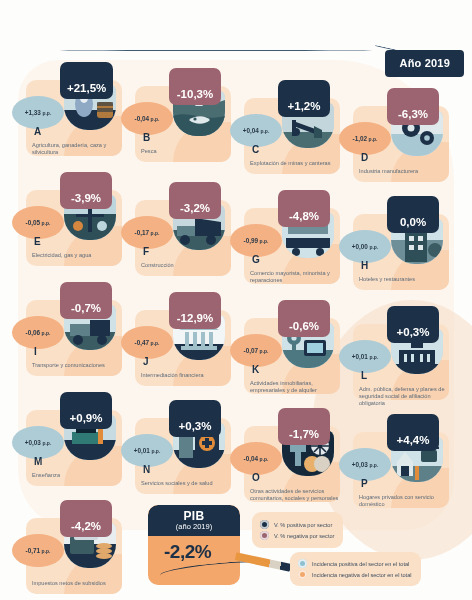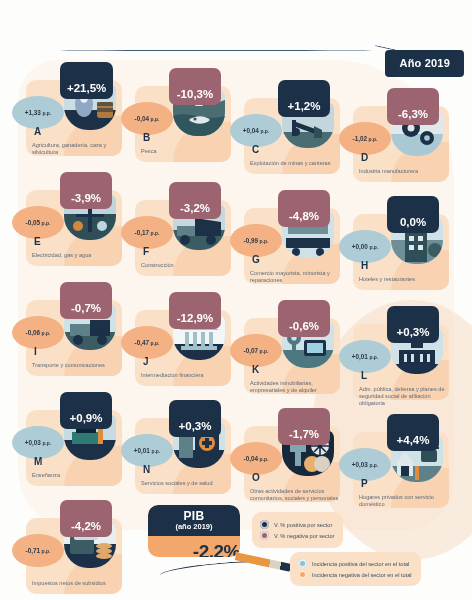--- a/index.html
+++ b/index.html
@@ -96,32 +96,32 @@
     font-size: 10px; font-weight: bold; color: #1c3147; z-index: 7;
   }
   .sector-label {
     position: absolute; left: 6px; top: 80px; width: 92px;
     font-size: 5.6px; color: #5d6b7a; line-height: 1.28; z-index: 7;
   }
 
   
   .pib {
     position: absolute; left: 148px; top: 505px;
-    width: 92px; height: 52px; border-radius: 10px;
+    width: 92px; height: 80px; border-radius: 10px;
     background: #f4a76a; overflow: hidden;
   }
   .pib-head {
     background: #1c3147; color: #ffffff; text-align: center;
     padding: 4px 0 5px 0; border-radius: 10px 10px 0 0;
   }
   .pib-title { font-size: 12px; font-weight: bold; letter-spacing: .3px; }
-  .pib-year { font-size: 7.5px; font-weight: bold; margin-top: -1px; }
+  .pib-year { font-size: 7.5px; font-weight: normal; margin-top: -1px; }
   .pib-value {
-    text-align: right; font-size: 19px; font-weight: bold; color: #1c3147;
-    margin-top: 5px; letter-spacing: -.5px;
+    text-align: left; font-size: 19px; font-weight: bold; color: #1c3147;
+    margin-top: 5px; letter-spacing: -.5px; padding-left: 16px;
   }
   .pencil {
     position: absolute; left: 235px; top: 558px; width: 56px; height: 8px;
     background: linear-gradient(90deg,#e8963f 0%,#e8963f 62%,#d9d2c4 62%,#d9d2c4 82%,#1c3147 82%);
     transform: rotate(12deg); border-radius: 1px;
   }
   .swoosh {
     position: absolute; left: 160px; top: 563px; width: 118px; height: 14px;
     border-top: 1.6px solid #1c3147; border-radius: 50%;
     transform: rotate(-5deg);

